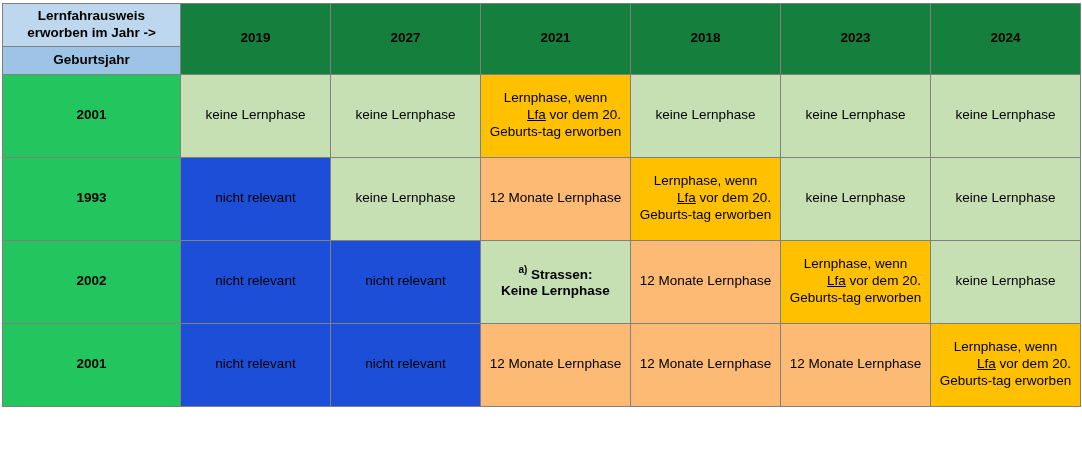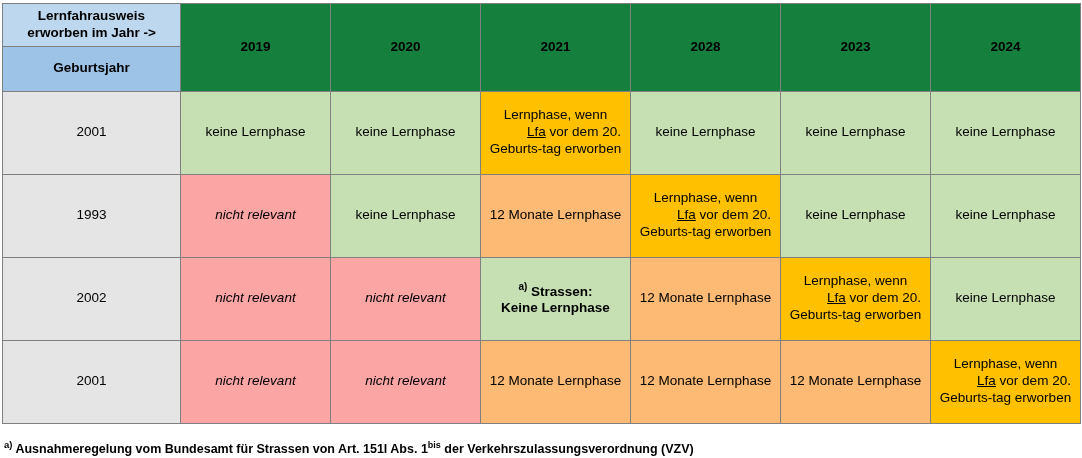--- a/index.html
+++ b/index.html
@@ -42,38 +42,38 @@
   .hdr-corner-top {
     background: #bdd7ee;
     font-weight: bold;
     height: 34px;
     font-size: 13.5px;
     text-align: center;
   }
   .hdr-corner-bottom {
     background: #9dc3e6;
     font-weight: bold;
-    height: 45px;
+    height: 28px;
     font-size: 13.5px;
   }
   .hdr-year {
     background: #15803d;
     font-weight: bold;
     font-size: 16px;
   }
   .row-year {
-    background: #e5e5e5;
-    font-weight: normal;
+    background: #22c55e;
+    font-weight: bold;
     font-size: 14px;
   }
   .cell {
     height: 83px;
   }
   .c-green  { background: #c6e0b4; }
-  .c-gray   { background: #fca5a5; font-style: italic; }
+  .c-gray   { background: #1d4ed8; }
   .c-orange { background: #fdba74; }
   .c-yellow { background: #ffc000; }
   .exception {
     background: #c6e0b4;
     font-weight: bold;
   }
   .exception .sup {
     font-size: 10px;
     vertical-align: super;
     font-weight: bold;
@@ -112,23 +112,23 @@
         <col class="c-year">
         <col class="c-year">
       <col class="c-year">
         <col class="c-year">
         <col class="c-year">
     </colgroup>
     <tbody>
       <tr>
         <td class="hdr-corner-top">Lernfahrausweis erworben im Jahr -&gt;</td>
         <td class="hdr-year" rowspan="2">2019</td>
-        <td class="hdr-year" rowspan="2">2020</td>
+        <td class="hdr-year" rowspan="2">2027</td>
         <td class="hdr-year" rowspan="2">2021</td>
-        <td class="hdr-year" rowspan="2">2028</td>
+        <td class="hdr-year" rowspan="2">2018</td>
         <td class="hdr-year" rowspan="2">2023</td>
         <td class="hdr-year" rowspan="2">2024</td>
       </tr>
       <tr>
         <td class="hdr-corner-bottom">Geburtsjahr</td>
       </tr>
 
       <tr>
         <td class="row-year">2001</td>
         <td class="cell c-green">
@@ -214,17 +214,14 @@
         <td class="cell c-orange">
           <span>12 Monate Lernphase</span>
         </td>
         <td class="cell c-yellow">
           <span>Lernphase, wenn </span><span class="underline-lfa">Lfa</span><span> vor dem 20. Geburts-tag erworben</span>
         </td>
       </tr>
     </tbody>
   </table>
 
-  <div class="footnote">
-    <span class="sup">a)</span><span> Ausnahmeregelung vom Bundesamt für Strassen von Art. 151l Abs. 1</span><span class="sup-small">bis</span><span> der Verkehrszulassungsverordnung (VZV)</span>
-  </div>
 
 </div>
 
 </body></html>

